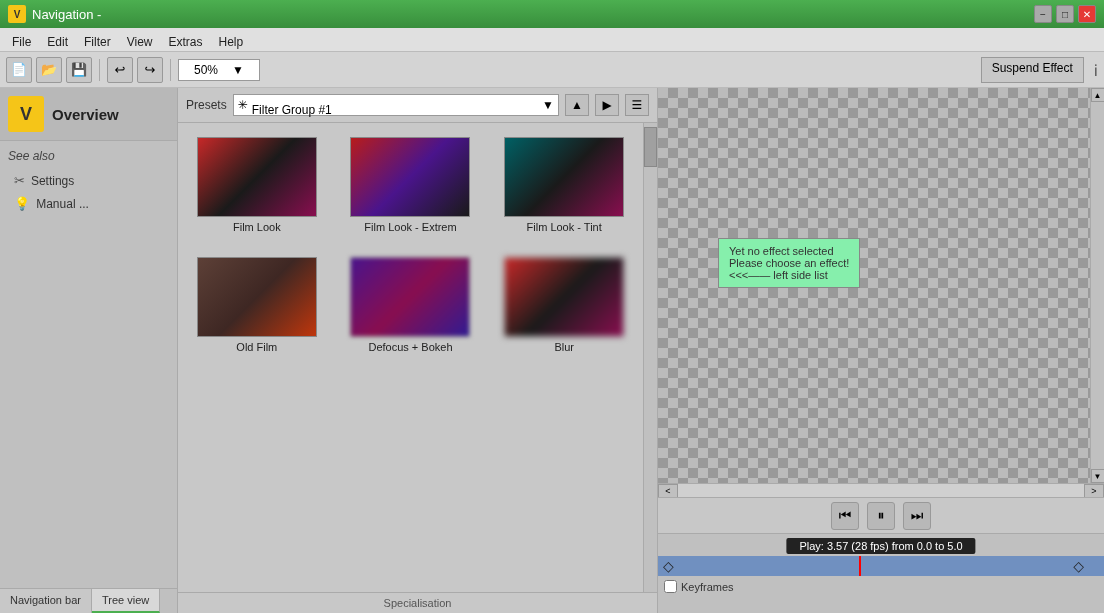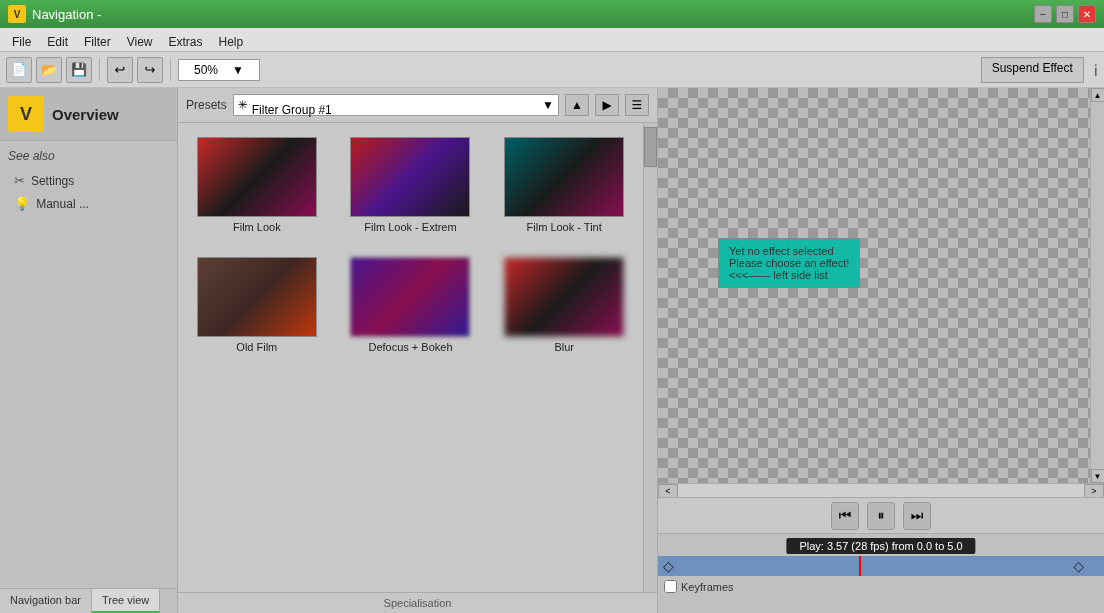--- a/index.html
+++ b/index.html
@@ -342,21 +342,21 @@
         linear-gradient(45deg, transparent 75%, #999 75%),
         linear-gradient(-45deg, transparent 75%, #999 75%);
       background-size: 20px 20px;
       background-position: 0 0, 0 10px, 10px -10px, -10px 0px;
       background-color: #bbb;
     }
     .tooltip-box {
       position: absolute;
       top: 150px;
       left: 60px;
-      background: #14b8a6;
+      background: #86efac;
       border: 1px solid #888;
       padding: 6px 10px;
       font-size: 11px;
       color: #333;
       white-space: nowrap;
       pointer-events: none;
     }
     .right-scrollbar-v {
       position: absolute;
       right: 0;

